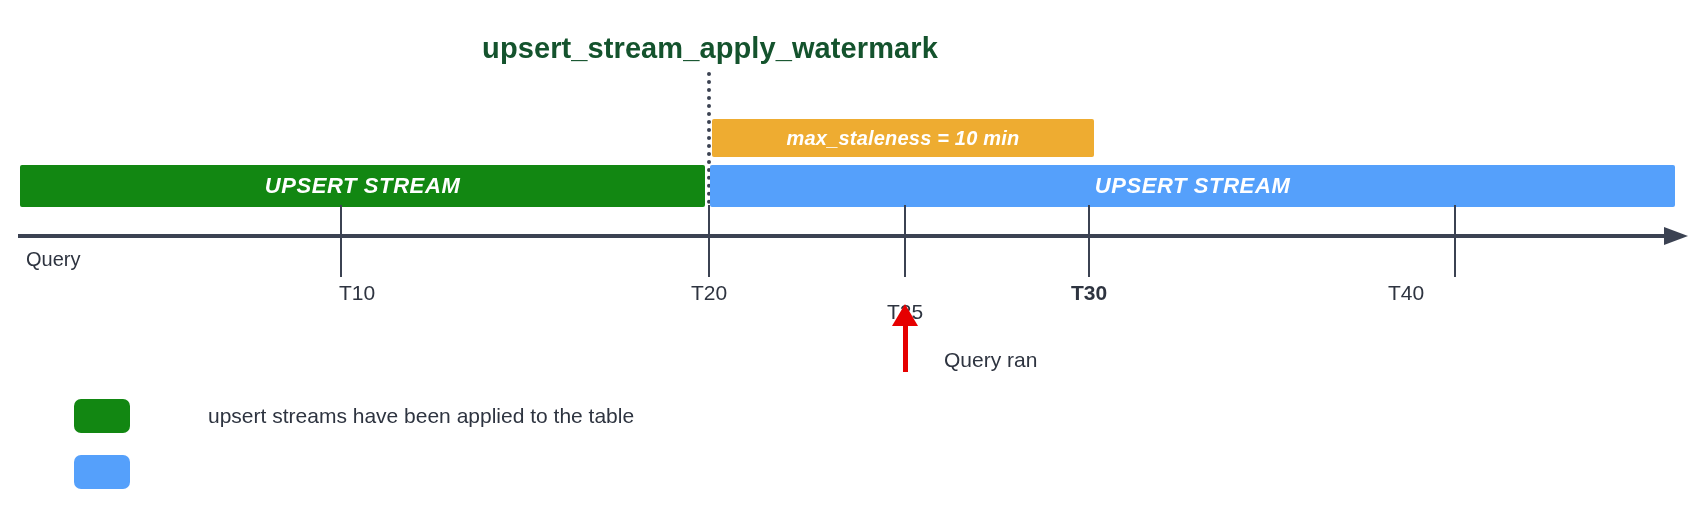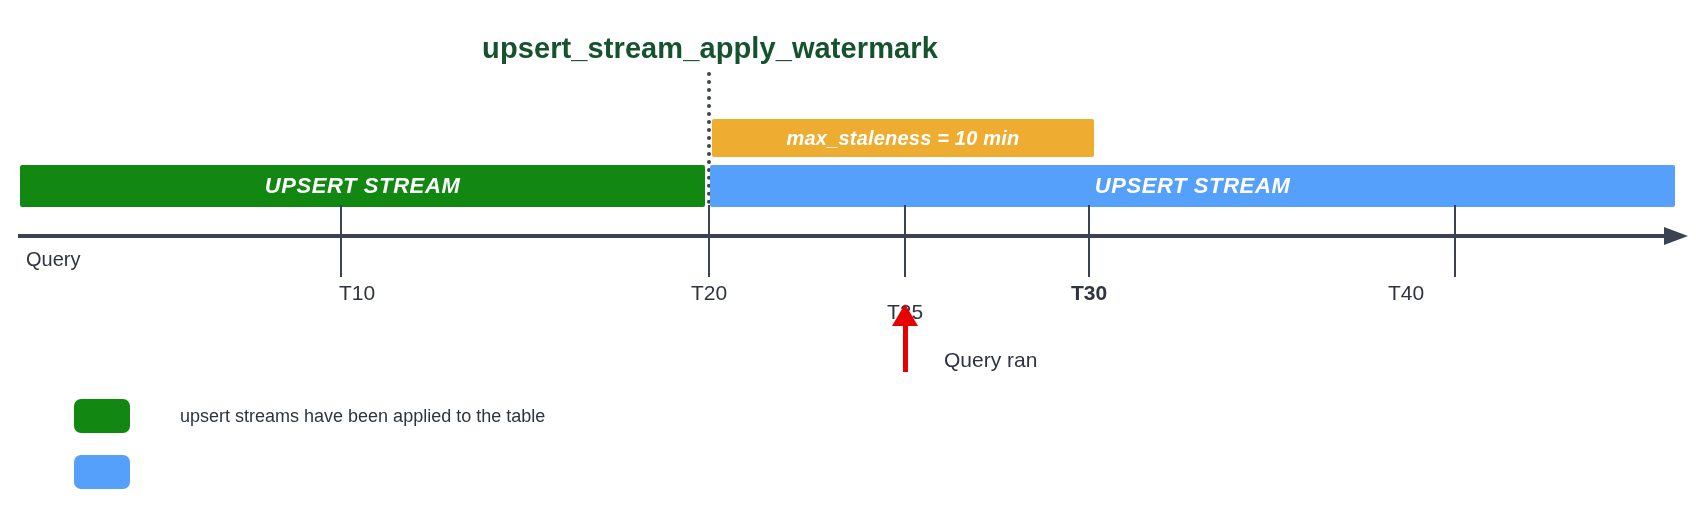--- a/index.html
+++ b/index.html
@@ -162,22 +162,22 @@
     align-items: center;
     height: 56px;
   }
   .legend-swatch {
     width: 56px;
     height: 34px;
     border-radius: 7px;
     flex: 0 0 auto;
   }
   .legend-text {
-    margin-left: 50px;
-    font-size: 18px;
+    margin-left: 78px;
+    font-size: 21px;
     color: #2e3440;
     white-space: nowrap;
   }
 </style>
 </head>
 <body>
 
 <div id="canvas">
 
   <div class="title">upsert_stream_apply_watermark</div>

